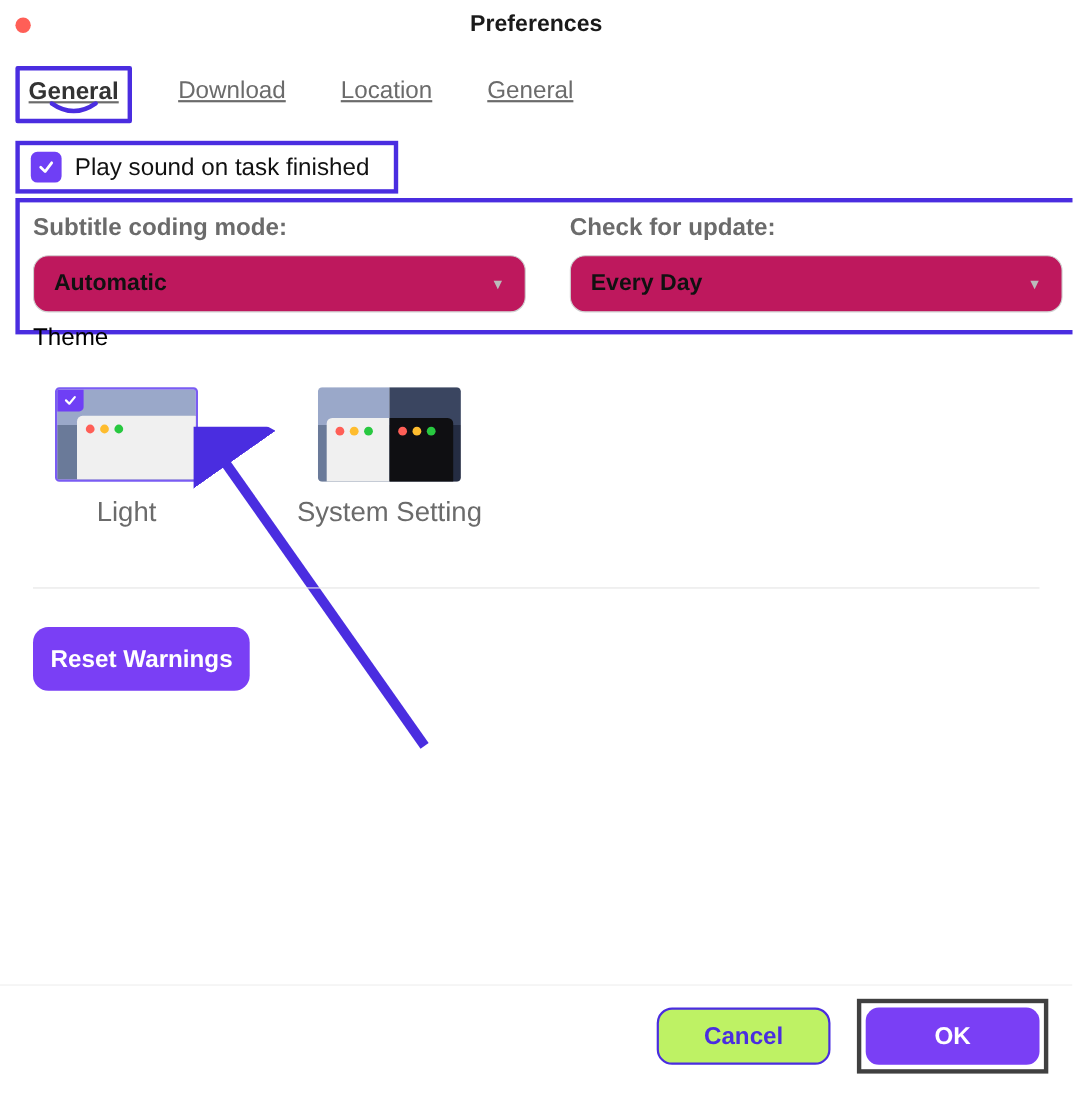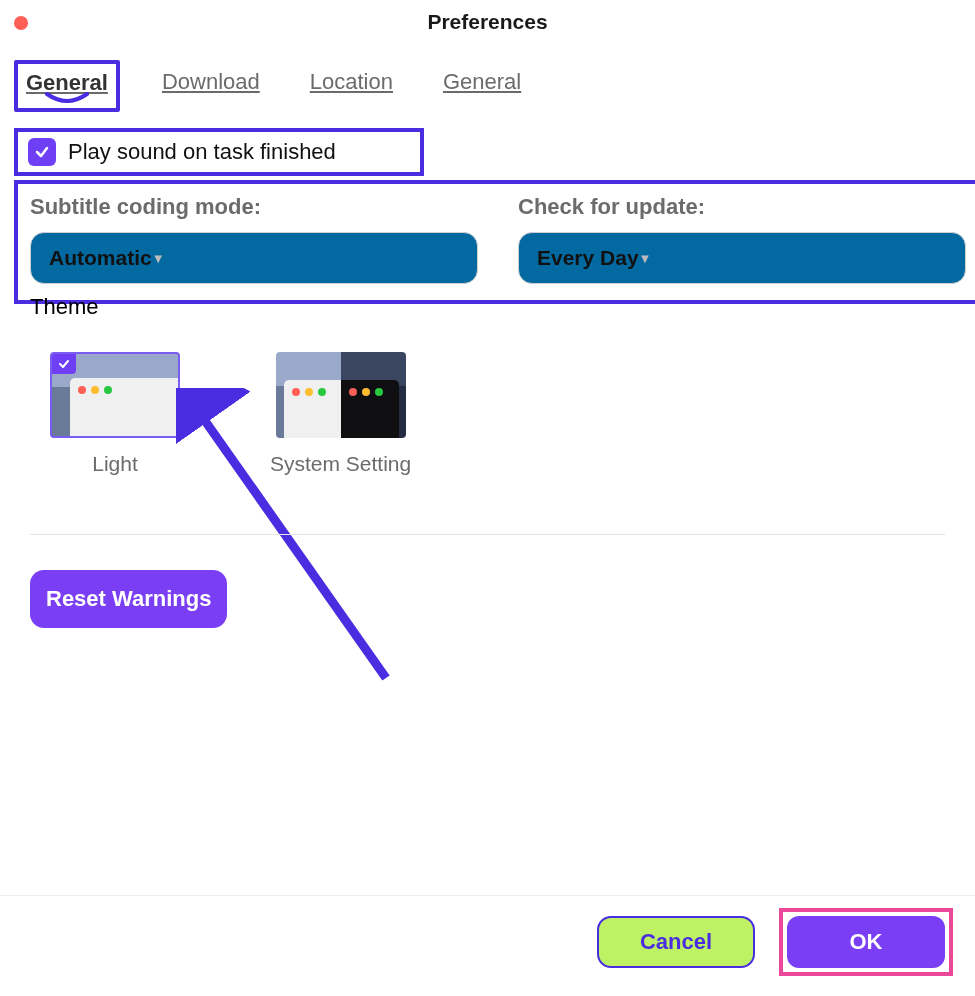--- a/index.html
+++ b/index.html
@@ -49,21 +49,21 @@
   .tab.active-wrap .tab-label { font-weight: 700; color: #333; }
   .tab .smile {
     position: absolute;
     bottom: 4px; left: 0; right: 0;
     display: flex; justify-content: center;
   }
   .tab .smile svg { display: block; }
   .play-sound-box {
     position: absolute;
     top: 128px; left: 14px;
-    width: 410px;
+    width: 348px;
     border: 4px solid #4a2de0;
     display: flex;
     align-items: center;
     gap: 12px;
     padding: 6px 10px;
   }
   .checkbox {
     width: 28px; height: 28px;
     border-radius: 6px;
     background: #6f3ff5;
@@ -83,42 +83,43 @@
     font-weight: bold;
   }
   .dd-col { flex: 1; display: flex; flex-direction: column; gap: 12px; }
   .dd-label { font-size: 22px; color: #6b6b6b; }
   .dropdown {
     height: 52px;
     border: 1px solid #d0d0d0;
     border-radius: 14px;
     display: flex;
     align-items: center;
+    justify-content: space-between;
     padding: 0 18px;
-    background: #0369a1;
+    background: #be185d;
     cursor: pointer;
   }
   .dropdown .value { font-size: 21px; color: #111; }
   .dropdown .chev { color: #bbb; font-size: 13px; }
   .theme-label {
     position: absolute;
     top: 294px; left: 30px;
     font-size: 22px; color: #000000;
   }
   .themes {
     position: absolute;
     top: 352px; left: 50px;
     display: flex;
     gap: 90px;
   }
   .theme-opt {
     display: flex; flex-direction: column; align-items: center; gap: 14px;
     cursor: pointer;
   }
-  .theme-opt .caption { font-size: 21px; color: #6b6b6b; text-align: center; }
+  .theme-opt .caption { font-size: 25px; color: #6b6b6b; text-align: center; }
   .thumb {
     width: 130px; height: 86px;
     border-radius: 4px;
     position: relative;
     overflow: hidden;
   }
   .thumb.light {
     border: 2px solid #7a5cf3;
     background: linear-gradient(to bottom, #9aa8c9 40%, #6a7a99 40%);
   }
@@ -198,21 +199,21 @@
   .btn-cancel {
     width: 158px; height: 52px;
     border: 2px solid #4a2de0;
     border-radius: 14px;
     background: #bef264;
     color: #4a2de0;
     font-size: 22px; font-weight: 700;
     cursor: pointer;
   }
   .ok-wrap {
-    border: 4px solid #ec4899;
+    border: 4px solid #404040;
     padding: 4px;
   }
   .btn-ok {
     width: 158px; height: 52px;
     border: none;
     border-radius: 12px;
     background: #7a3ff5;
     color: #fff;
     font-size: 22px; font-weight: 700;
     cursor: pointer;

